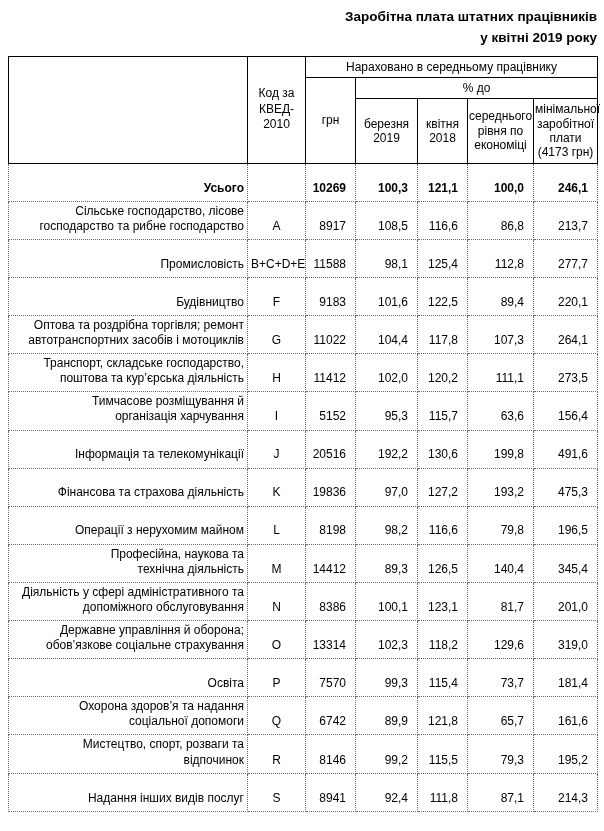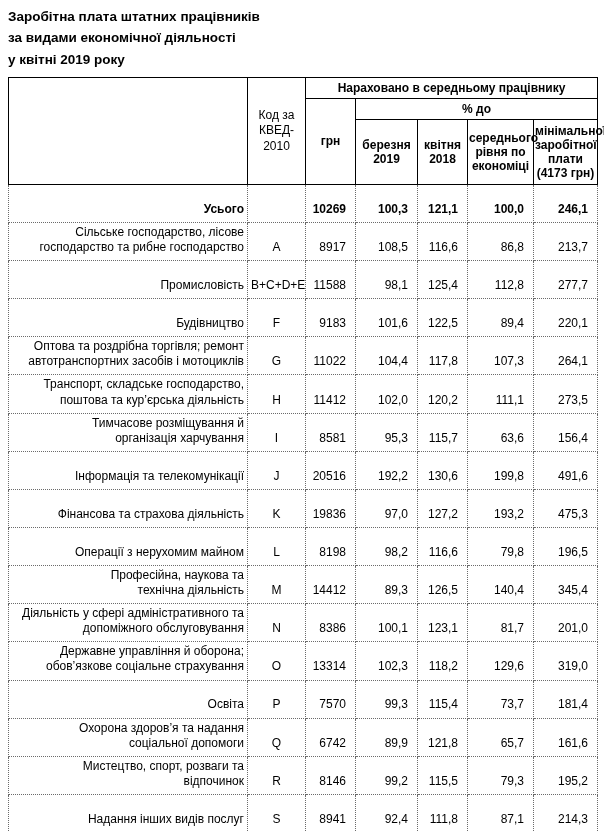--- a/index.html
+++ b/index.html
@@ -2,27 +2,27 @@
 <html><head>
 <meta charset="utf-8">
 <style>
   html,body { margin:0; padding:0; }
   body {
     width:604px; height:831px; background:#ffffff; color:#000;
     font-family:"Liberation Sans", sans-serif;
     -webkit-font-smoothing:antialiased;
   }
   .page { padding:4px 7px 0 8px; }
-  .title-block { text-align:left; margin:2px 0 7px 0; }
+  .title-block { text-align:right; margin:2px 0 7px 0; }
   .title-line { font-weight:bold; font-size:13.5px; line-height:1.58; }
   table.salary { border-collapse:collapse; table-layout:fixed; width:589px; }
   col.c-name{width:239px} col.c-code{width:58px} col.c-uah{width:50px}
   col.c-m19{width:62px} col.c-a18{width:50px} col.c-avg{width:66px} col.c-min{width:64px}
   th {
-    border:1px solid #000; font-weight:bold; font-size:12px;
+    border:1px solid #000; font-weight:normal; font-size:12px;
     text-align:center; vertical-align:middle; white-space:pre-line;
     line-height:1.18; padding:1px 1px;
   }
   th.group-head { height:18px; }
   th.pct-head { height:18px; }
   th.label-row { height:62px; }
   th.code-head { font-weight:normal; line-height:1.3; }
   th.corner { background:#fff; }
   td {
     border:1px dotted #6b6b6b; font-size:12px; vertical-align:bottom;
@@ -33,21 +33,20 @@
   td.num  { text-align:right; padding-right:9px; }
   tr.total-row td { font-weight:bold; }
 </style>
 </head>
 <body>
 
 <div class="page">
 
   <div class="title-block">
     <div class="title-line">Заробітна плата штатних працівників</div>
-    <div class="title-line">за видами економічної діяльності</div>
     <div class="title-line">у квітні 2019 року</div>
   </div>
 
   <table class="salary">
     <colgroup>
       <col class="c-name">
         <col class="c-code">
         <col class="c-uah">
       <col class="c-m19">
         <col class="c-a18">
@@ -135,21 +134,21 @@
           <td class="num">11412</td>
           <td class="num">102,0</td>
           <td class="num">120,2</td>
           <td class="num">111,1</td>
           <td class="num">273,5</td>
         </tr>
         <tr>
           <td class="name">Тимчасове розміщування й
 організація харчування</td>
           <td class="code">I</td>
-          <td class="num">8581</td>
+          <td class="num">5152</td>
           <td class="num">95,3</td>
           <td class="num">115,7</td>
           <td class="num">63,6</td>
           <td class="num">156,4</td>
         </tr>
         <tr>
           <td class="name">Інформація та телекомунікації</td>
           <td class="code">J</td>
           <td class="num">20516</td>
           <td class="num">192,2</td>

